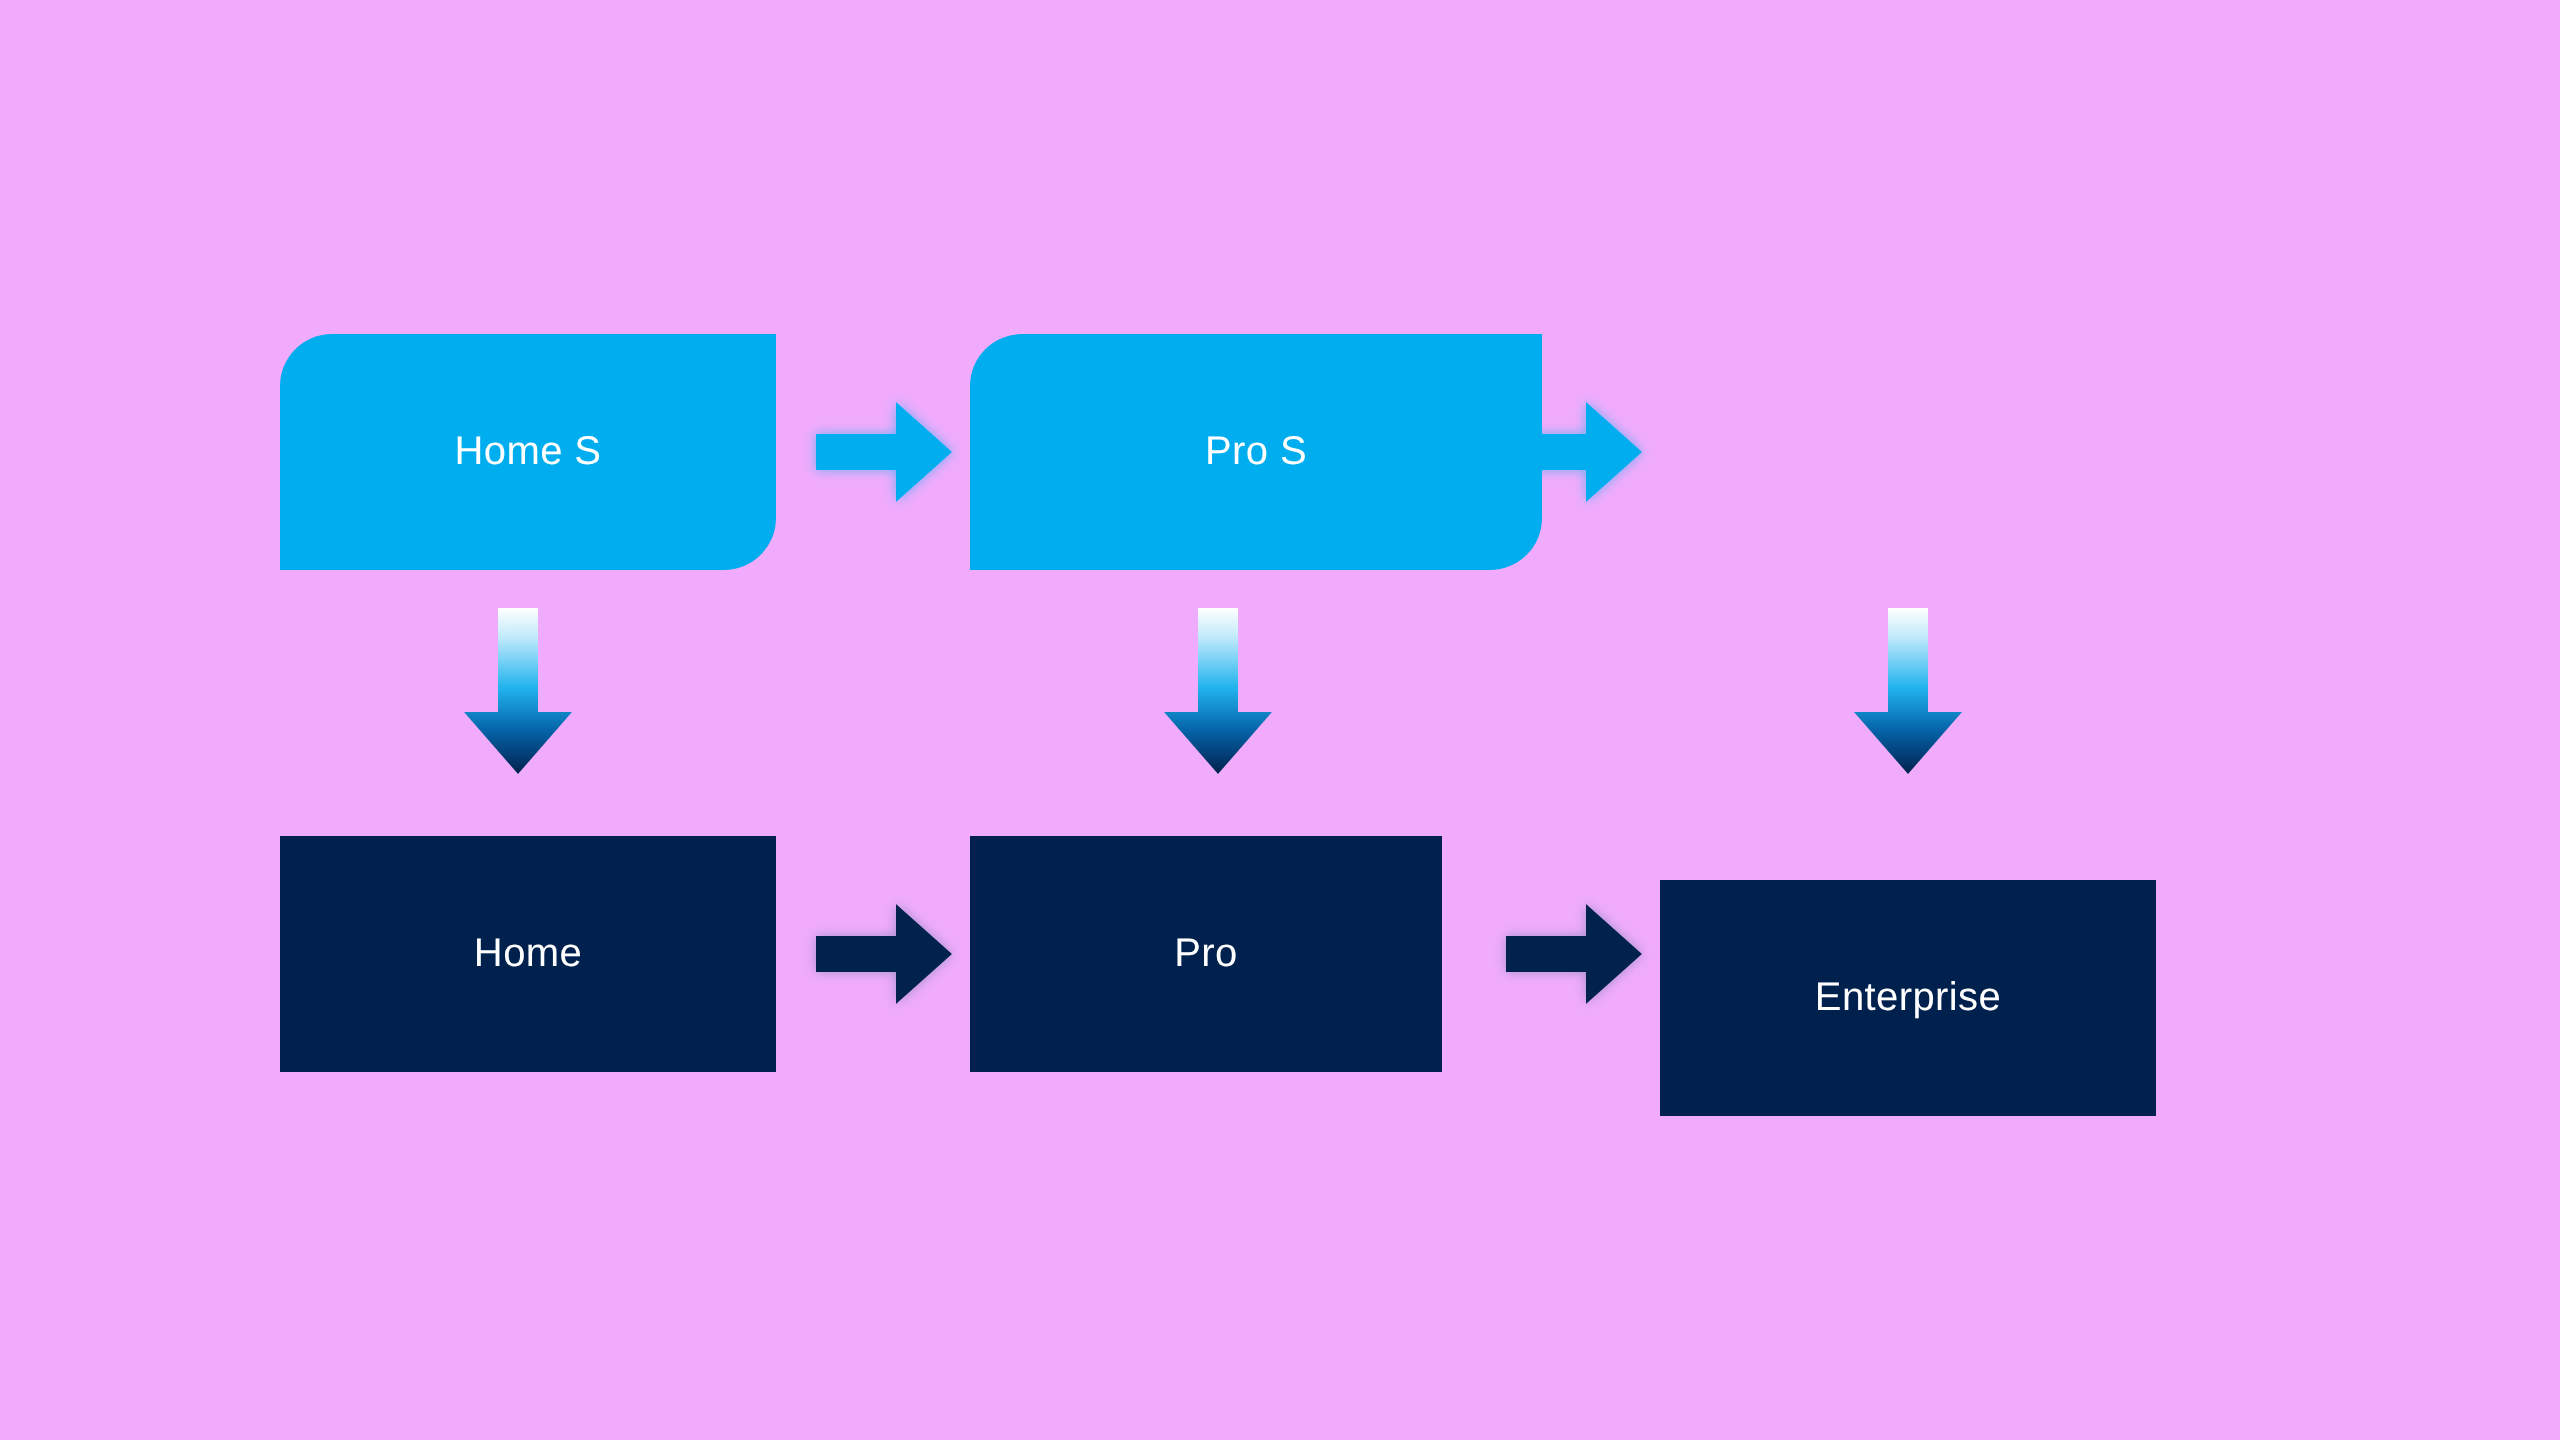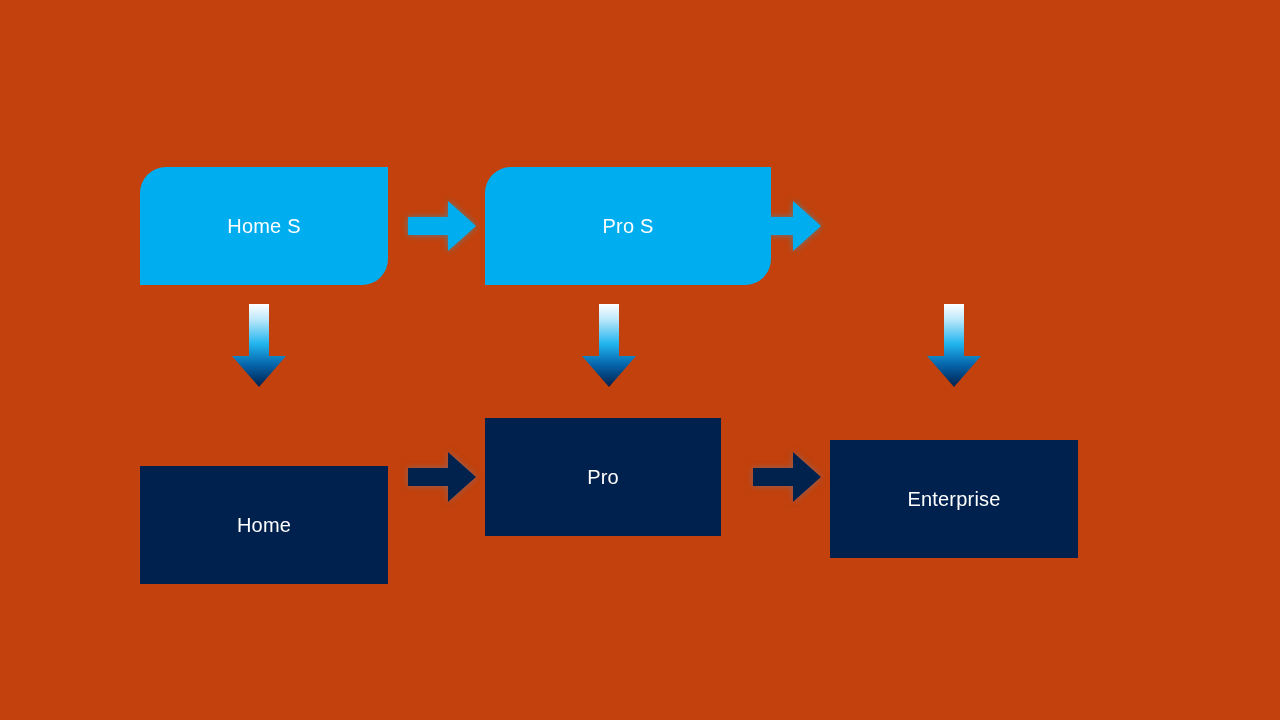--- a/index.html
+++ b/index.html
@@ -12,21 +12,21 @@
     width: 1280px;
     height: 720px;
     font-family: "Liberation Sans", sans-serif;
     overflow: hidden;
   }
 
   #diagram-canvas {
     position: relative;
     width: 1280px;
     height: 720px;
-    background: #c2410c;
+    background: #f0abfc;
   }
 
   
   .node-box {
     position: absolute;
     display: flex;
     align-items: center;
     justify-content: center;
     box-sizing: border-box;
     color: #ffffff;
@@ -165,21 +165,21 @@
           <stop offset="18%" stop-color="#bfe9fb"></stop>
           <stop offset="48%" stop-color="#21b4ee"></stop>
           <stop offset="74%" stop-color="#0562a8"></stop>
           <stop offset="100%" stop-color="#00214d"></stop>
         </linearGradient>
       </defs>
       <polygon points="19,1 39,1 39,53 56,53 29,84 2,53 19,53" fill="url(#vgrad3)"></polygon>
     </svg>
   </div>
 
-  <div class="node-box tier-solid" style="left:140px; top:418px; width:248px; height:118px;margin-top:48px;">
+  <div class="node-box tier-solid" style="left:140px; top:418px; width:248px; height:118px;">
     <span class="node-label">Home</span>
   </div>
 
   <div class="node-box tier-solid" style="left:485px; top:418px; width:236px; height:118px;align-items:center;">
     <span class="node-label">Pro</span>
   </div>
 
   <div class="node-box tier-solid" style="left:830px; top:440px; width:248px; height:118px;">
     <span class="node-label">Enterprise</span>
   </div>

